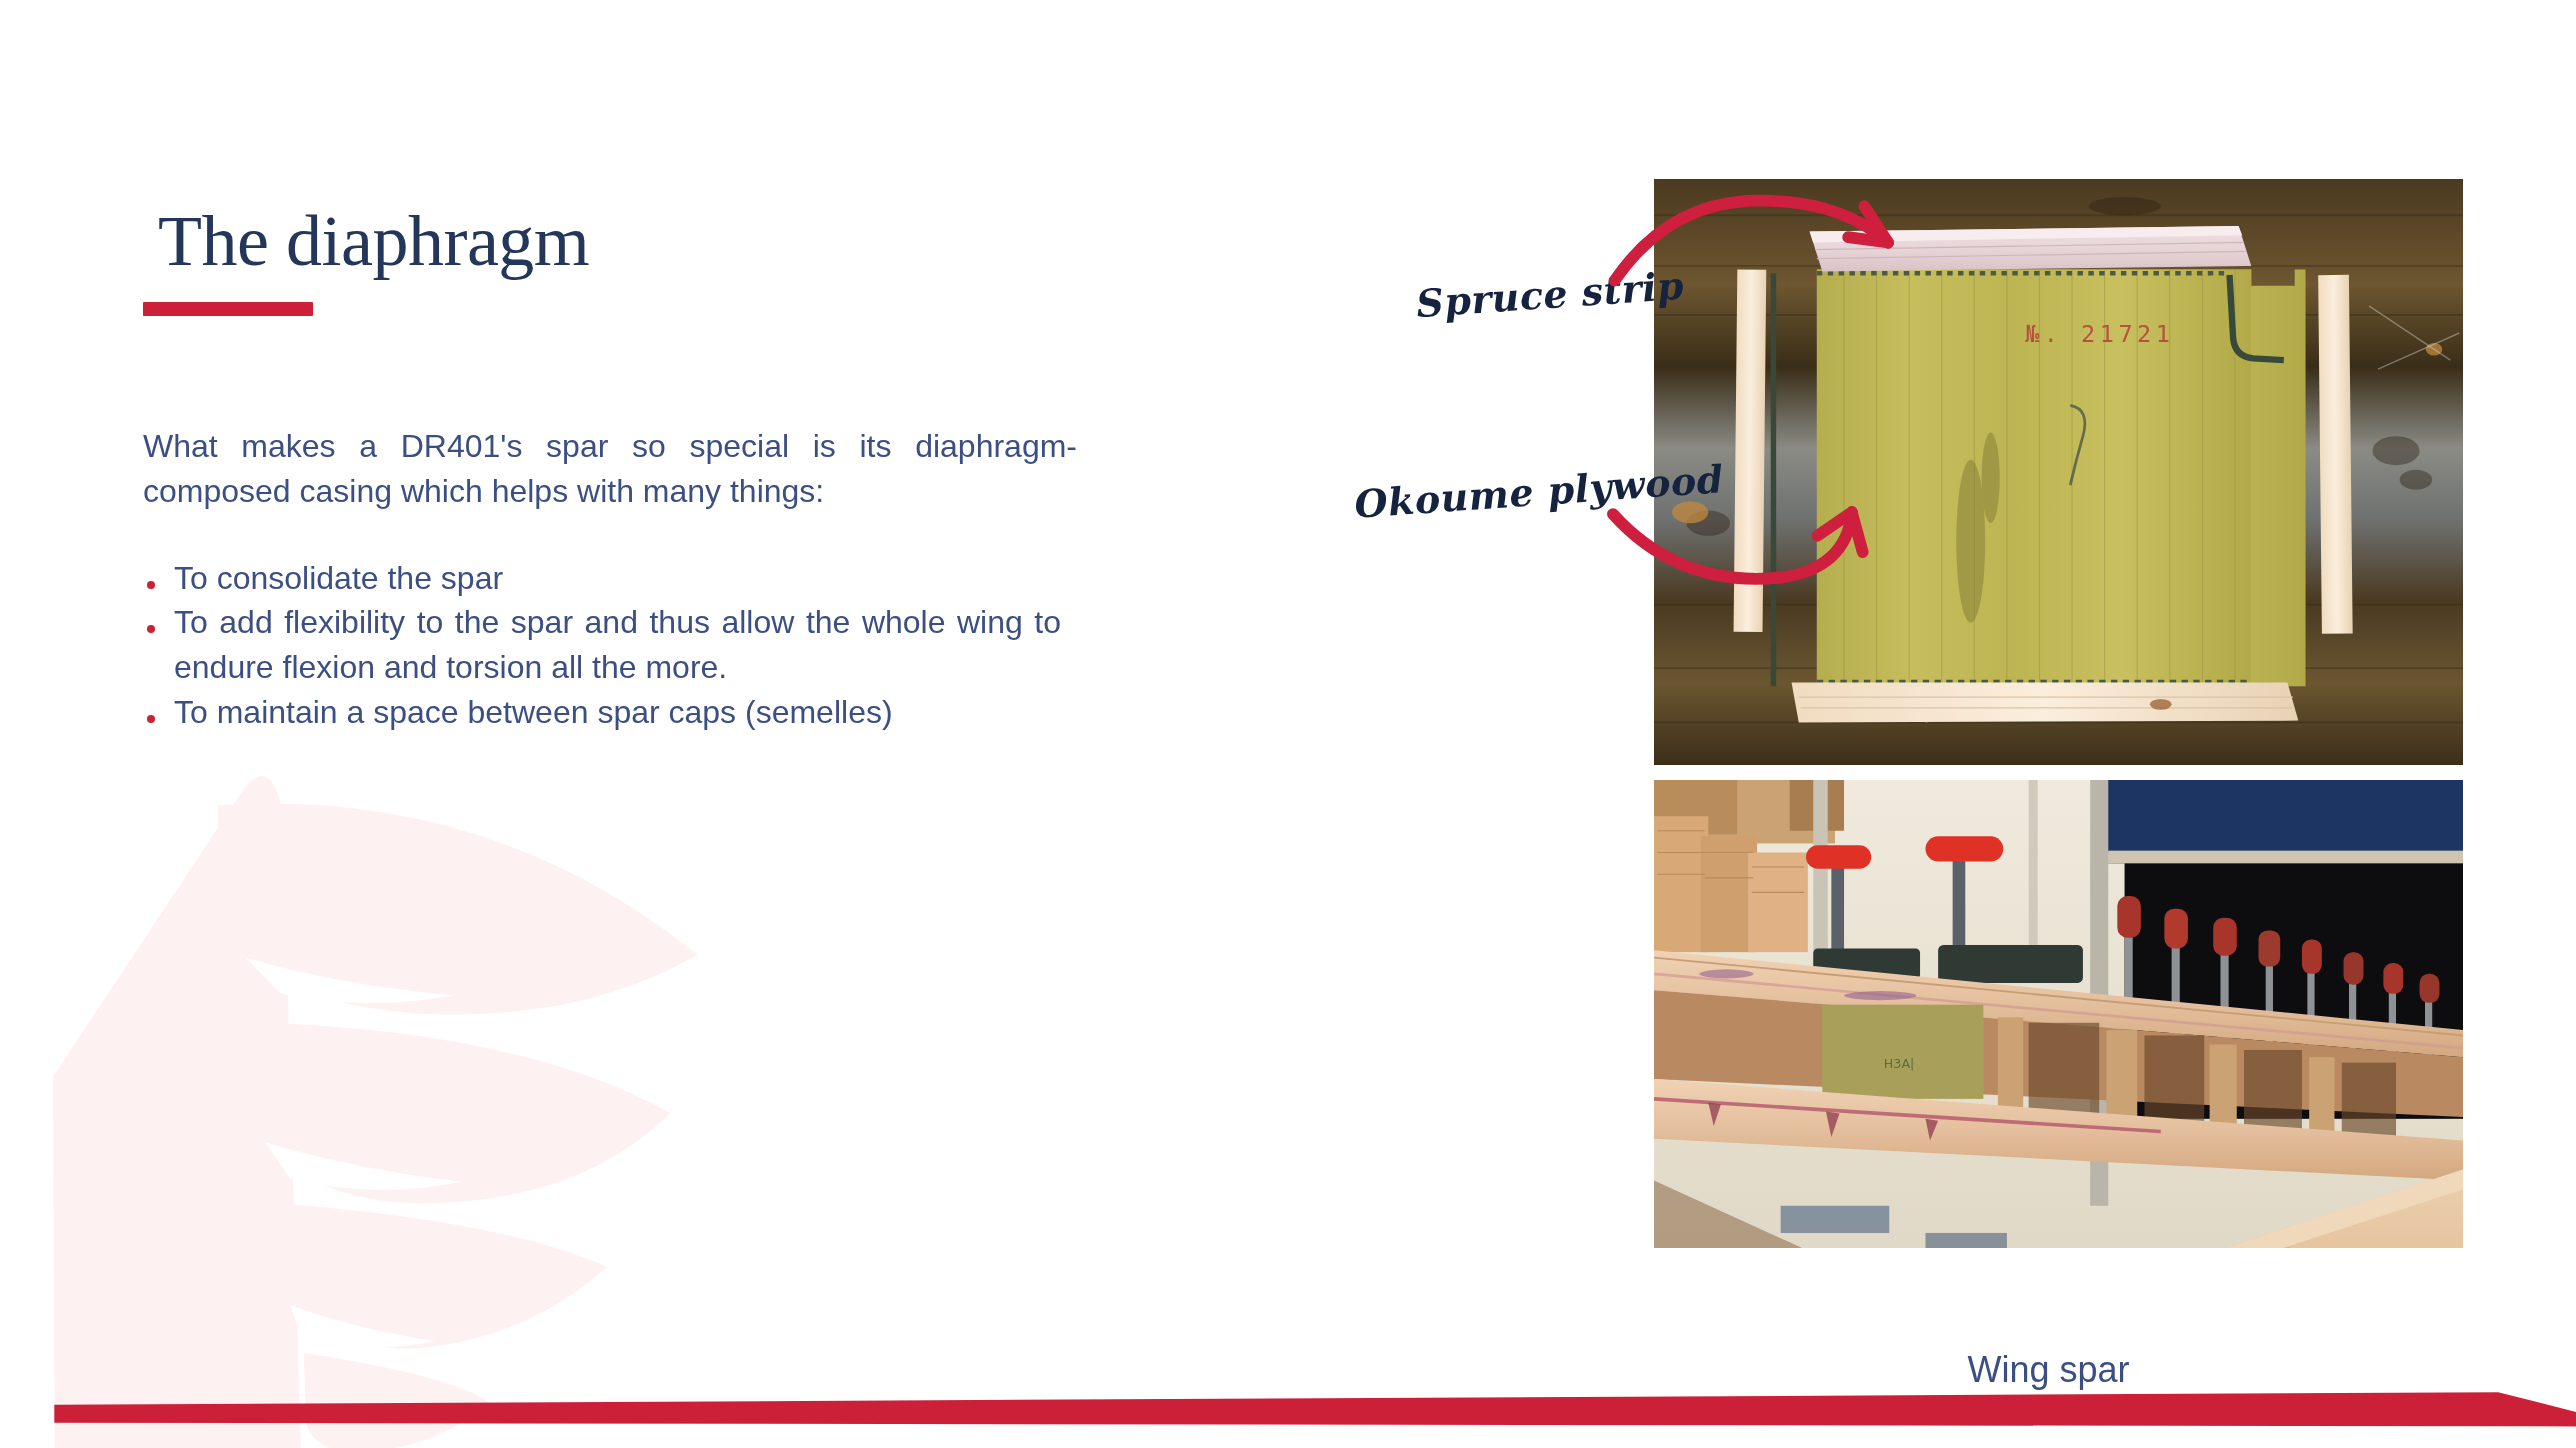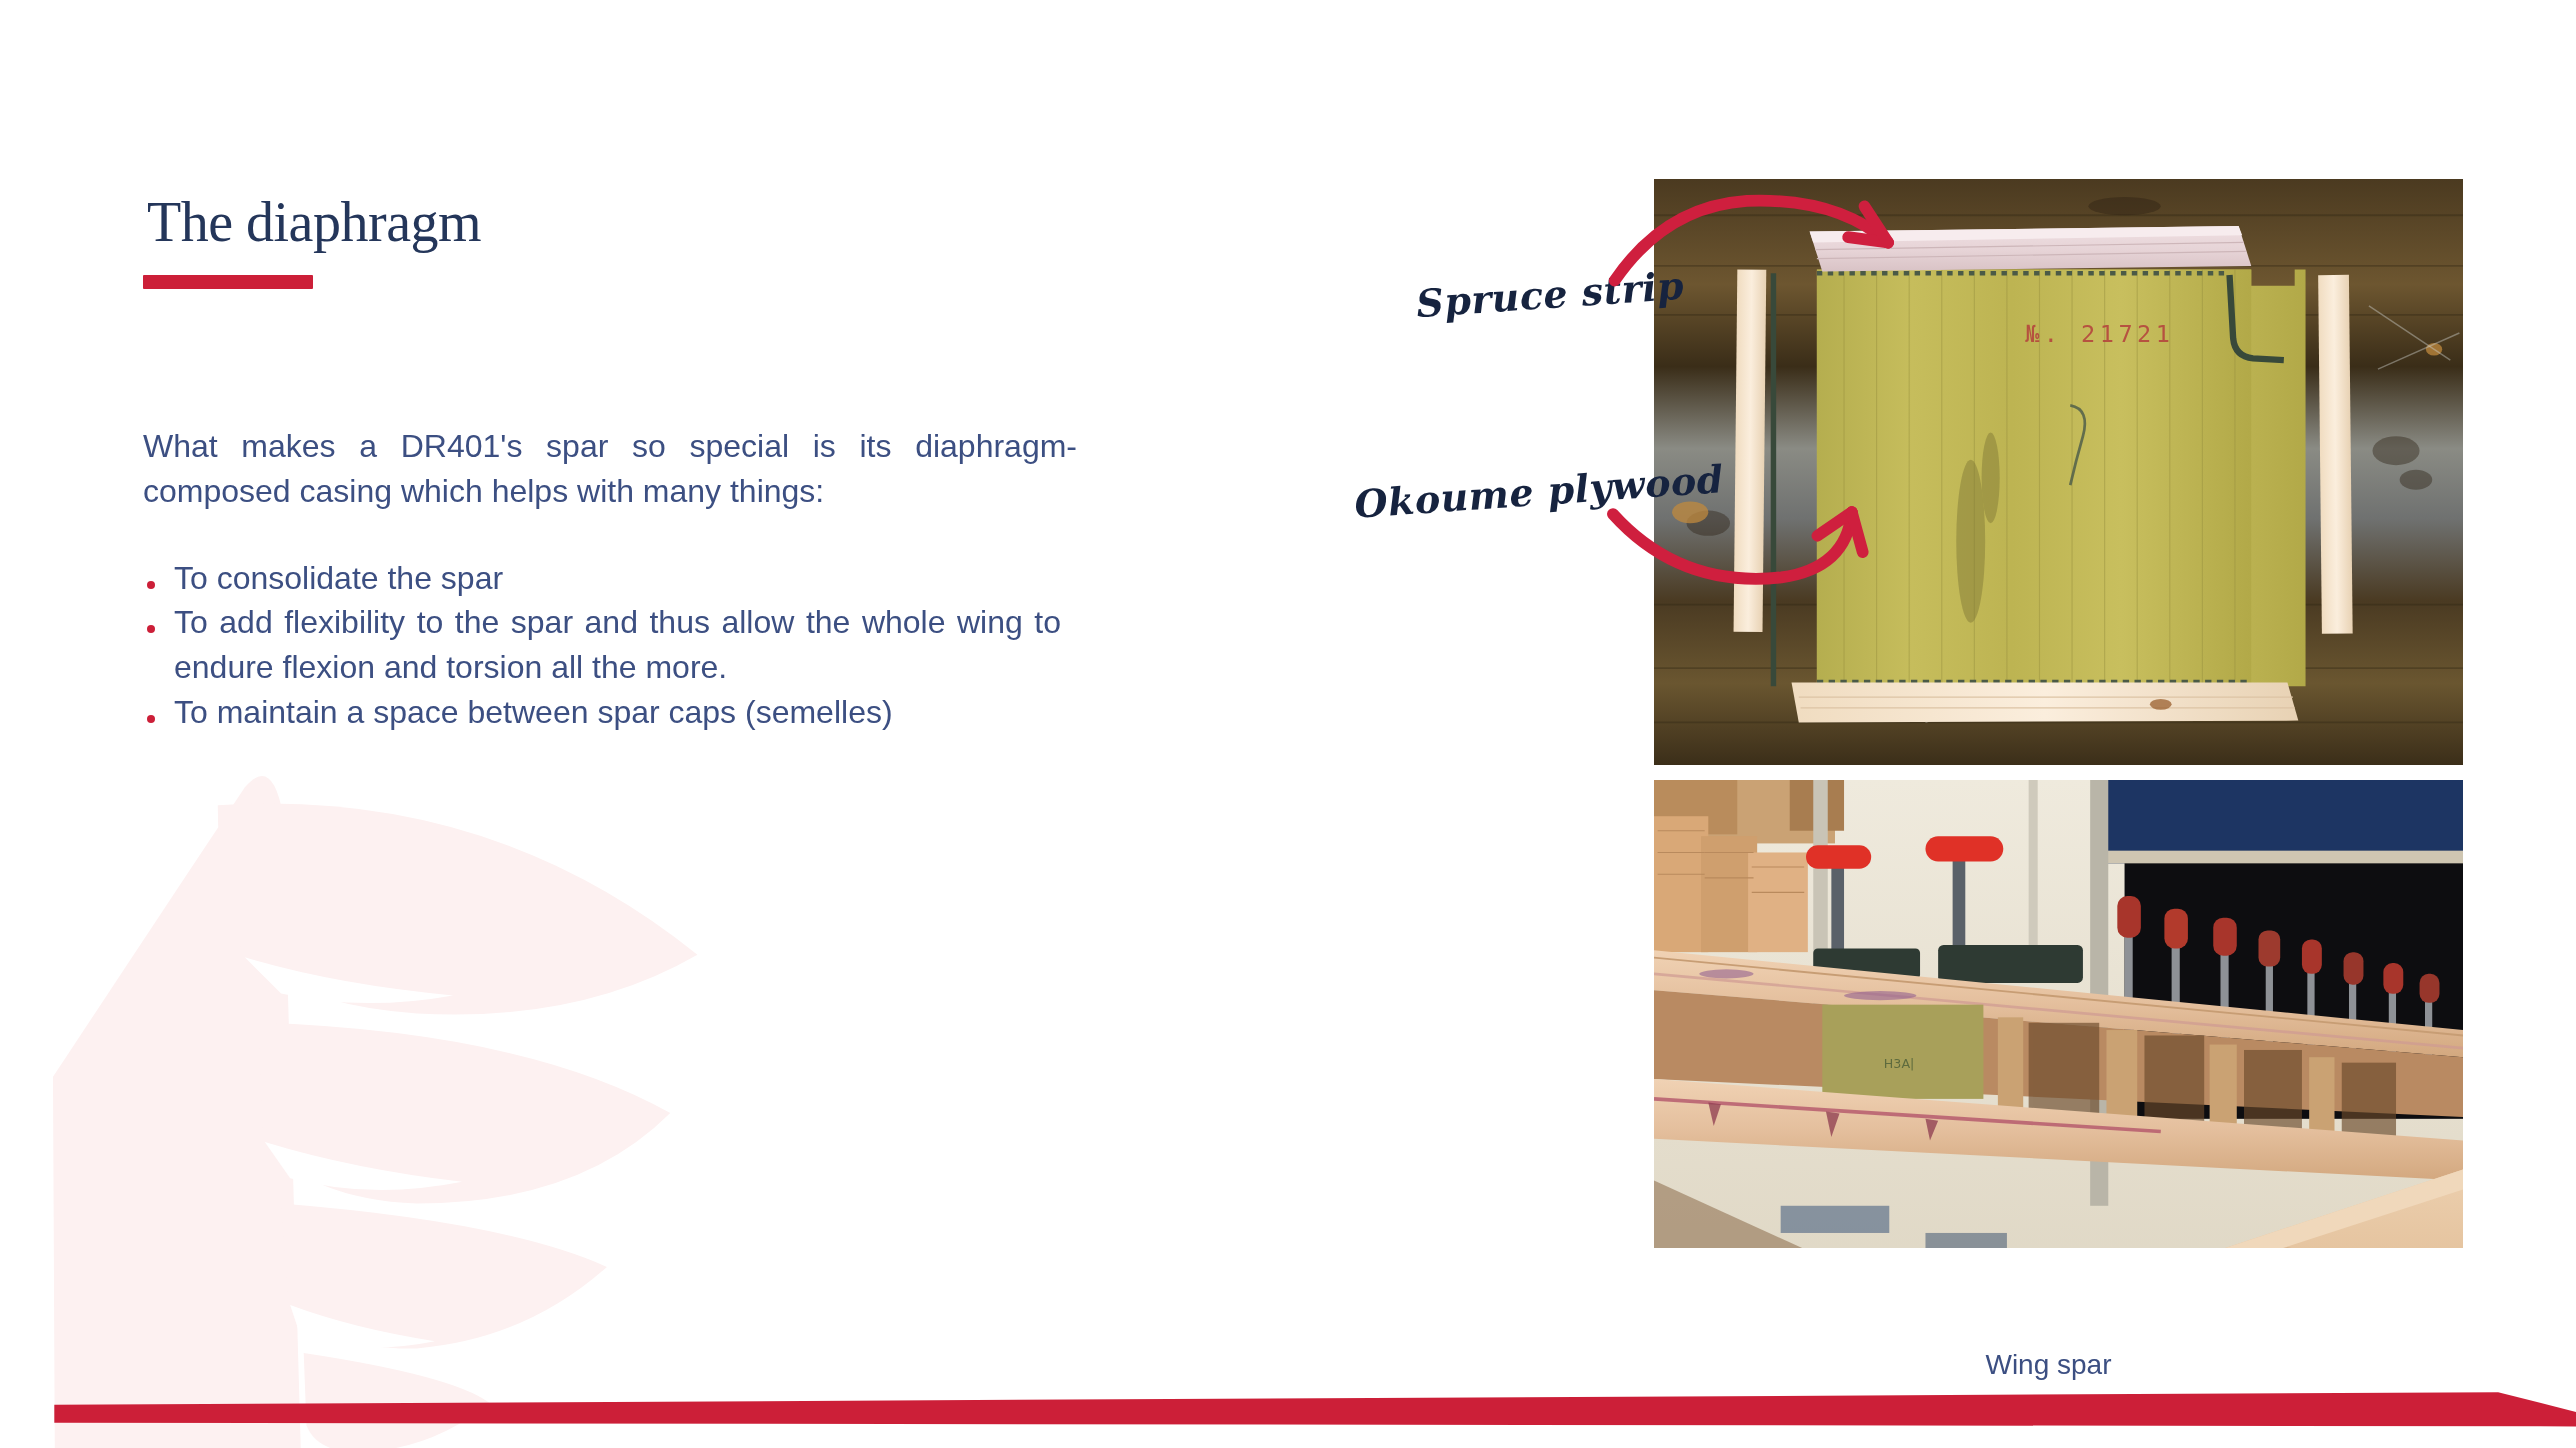--- a/index.html
+++ b/index.html
@@ -14,22 +14,22 @@
   
   .watermark{
     position:absolute;left:-54px;top:751px;width:815px;height:706px;
     pointer-events:none;
   }
 
   
   .title-block{position:absolute;left:143px;top:190px;width:996px;}
   .slide-title{
     font-family:"Liberation Serif",serif;
-    font-size:56px;line-height:1.0;font-weight:400;
-    color:#24365a;letter-spacing:-0.5px;margin:4px;
+    font-size:72px;line-height:1.0;font-weight:400;
+    color:#24365a;letter-spacing:-0.5px;margin:15px;
   }
   .title-rule{
     margin-top:25px;width:170px;height:13.6px;background:#cc1f38;border-radius:0.9px;
   }
 
   
   .body-block{
     position:absolute;left:143px;top:424px;width:934px;
     color:#3c4f82;
     font-family:"Liberation Sans Narrow","Liberation Sans",sans-serif;
@@ -49,21 +49,21 @@
   .bullets li:last-child{text-align:justify;}
 
   
   .photo{position:absolute;overflow:hidden;padding-left:10px;}
   .photo-top{left:1644px;top:179px;width:809px;height:586px;}
   .photo-bottom{left:1644px;top:780px;width:809px;height:468px;}
 
   .caption{
     position:absolute;left:1644px;top:1349px;width:809px;
     text-align:center;color:#3c4f82;
-    font-size:28px;font-family:"Liberation Sans",sans-serif;
+    font-size:36px;font-family:"Liberation Sans",sans-serif;
   }
 
   
   .annot{
     position:absolute;color:#16233f;white-space:nowrap;
     font-family:"DejaVu Serif",serif;font-style:italic;
     font-size:38px;font-weight:600;letter-spacing:0.5px;
     transform:rotate(-4deg);
   }
   .annot-spruce{left:1416px;top:272px;}

